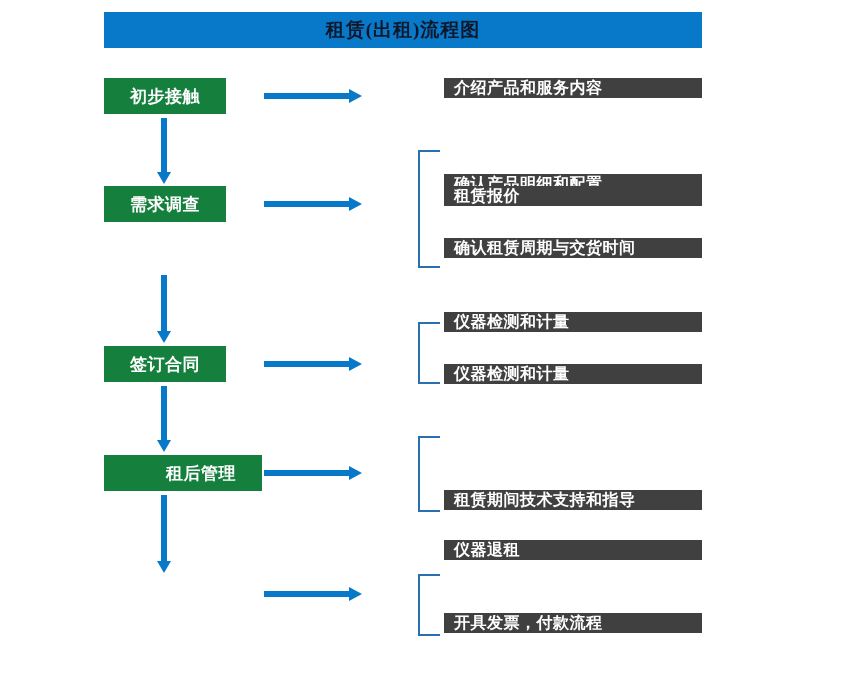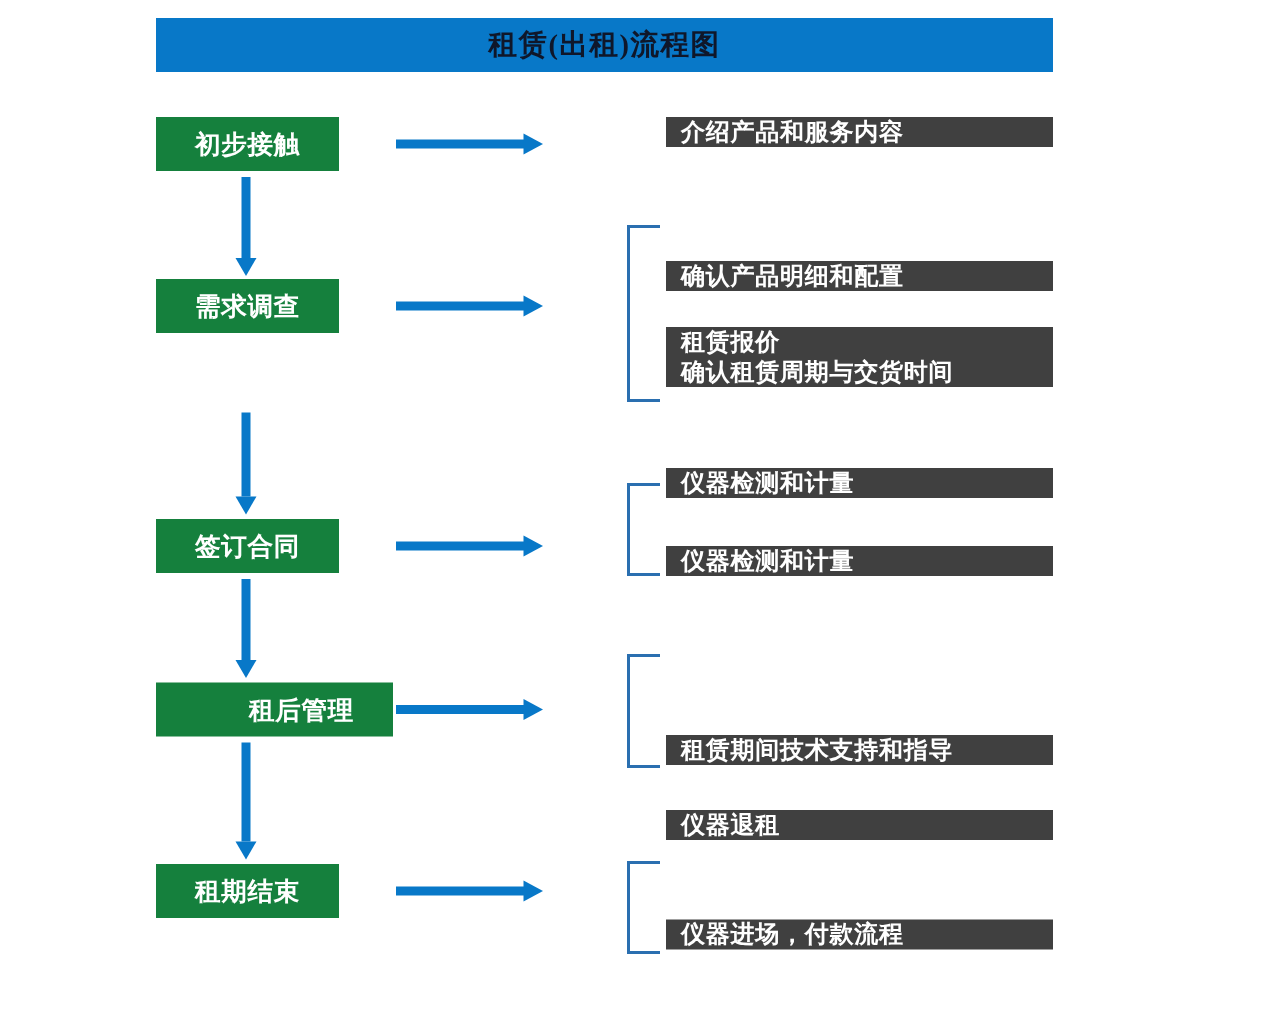--- a/index.html
+++ b/index.html
@@ -141,21 +141,20 @@
   <div class="title-bar">租赁(出租)流程图</div>
 
   <div class="stage-box" style="top:78px;">初步接触</div>
 
   <div class="stage-box" style="top:186px;">需求调查</div>
 
   <div class="stage-box" style="top:346px;">签订合同</div>
 
   <div class="stage-box" style="top:455px;padding-left:36px;">租后管理</div>
 
-  <div class="stage-box" style="top:576px;">租期结束</div>
 
   <div class="v-arrow" style="top:118px; height:66px;">
     <div class="shaft" style="height:54px;"></div>
     <div class="head"></div>
   </div>
 
   <div class="v-arrow" style="top:275px; height:68px;">
     <div class="shaft" style="height:56px;"></div>
     <div class="head"></div>
   </div>
@@ -200,28 +199,28 @@
   <div class="bracket" style="top:322px; height:62px;"></div>
 
   <div class="bracket" style="top:436px; height:76px;"></div>
 
   <div class="bracket" style="top:574px; height:62px;"></div>
 
   <div class="task-box" style="top:78px;">介绍产品和服务内容</div>
 
   <div class="task-box" style="top:134px;margin-top:40px;">确认产品明细和配置</div>
 
-  <div class="task-box" style="top:186px;margin-top:32px;">租赁报价</div>
+  <div class="task-box" style="top:186px;">租赁报价</div>
 
   <div class="task-box" style="top:238px;">确认租赁周期与交货时间</div>
 
   <div class="task-box" style="top:312px;">仪器检测和计量</div>
 
   <div class="task-box" style="top:364px;">仪器检测和计量</div>
 
 
   <div class="task-box" style="top:490px;">租赁期间技术支持和指导</div>
 
   <div class="task-box" style="top:540px;">仪器退租</div>
 
-  <div class="task-box" style="top:613px;">仪器进场，付款流程</div>
+  <div class="task-box" style="top:613px;">开具发票，付款流程</div>
 
 </div>
 
 </body></html>

